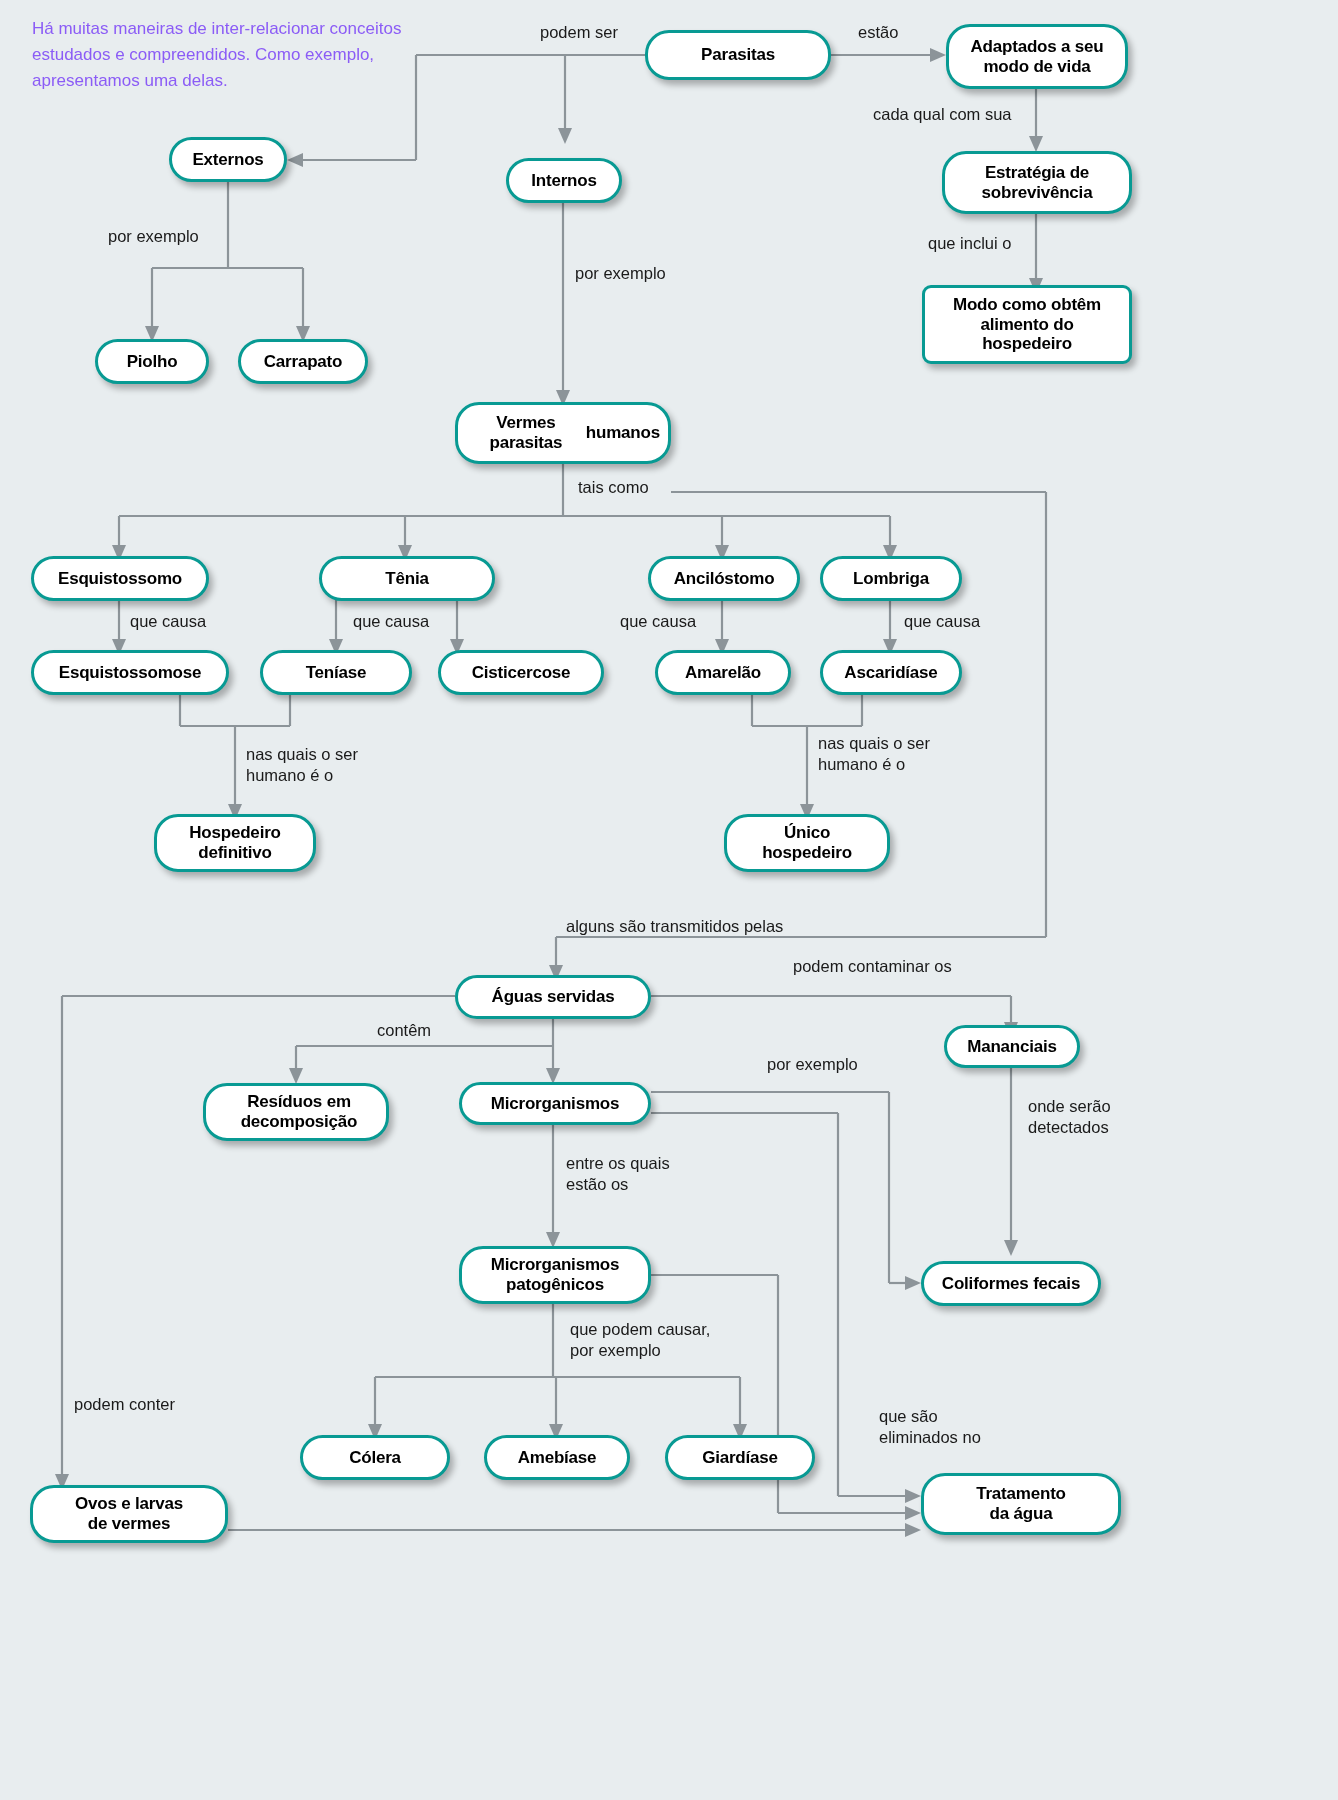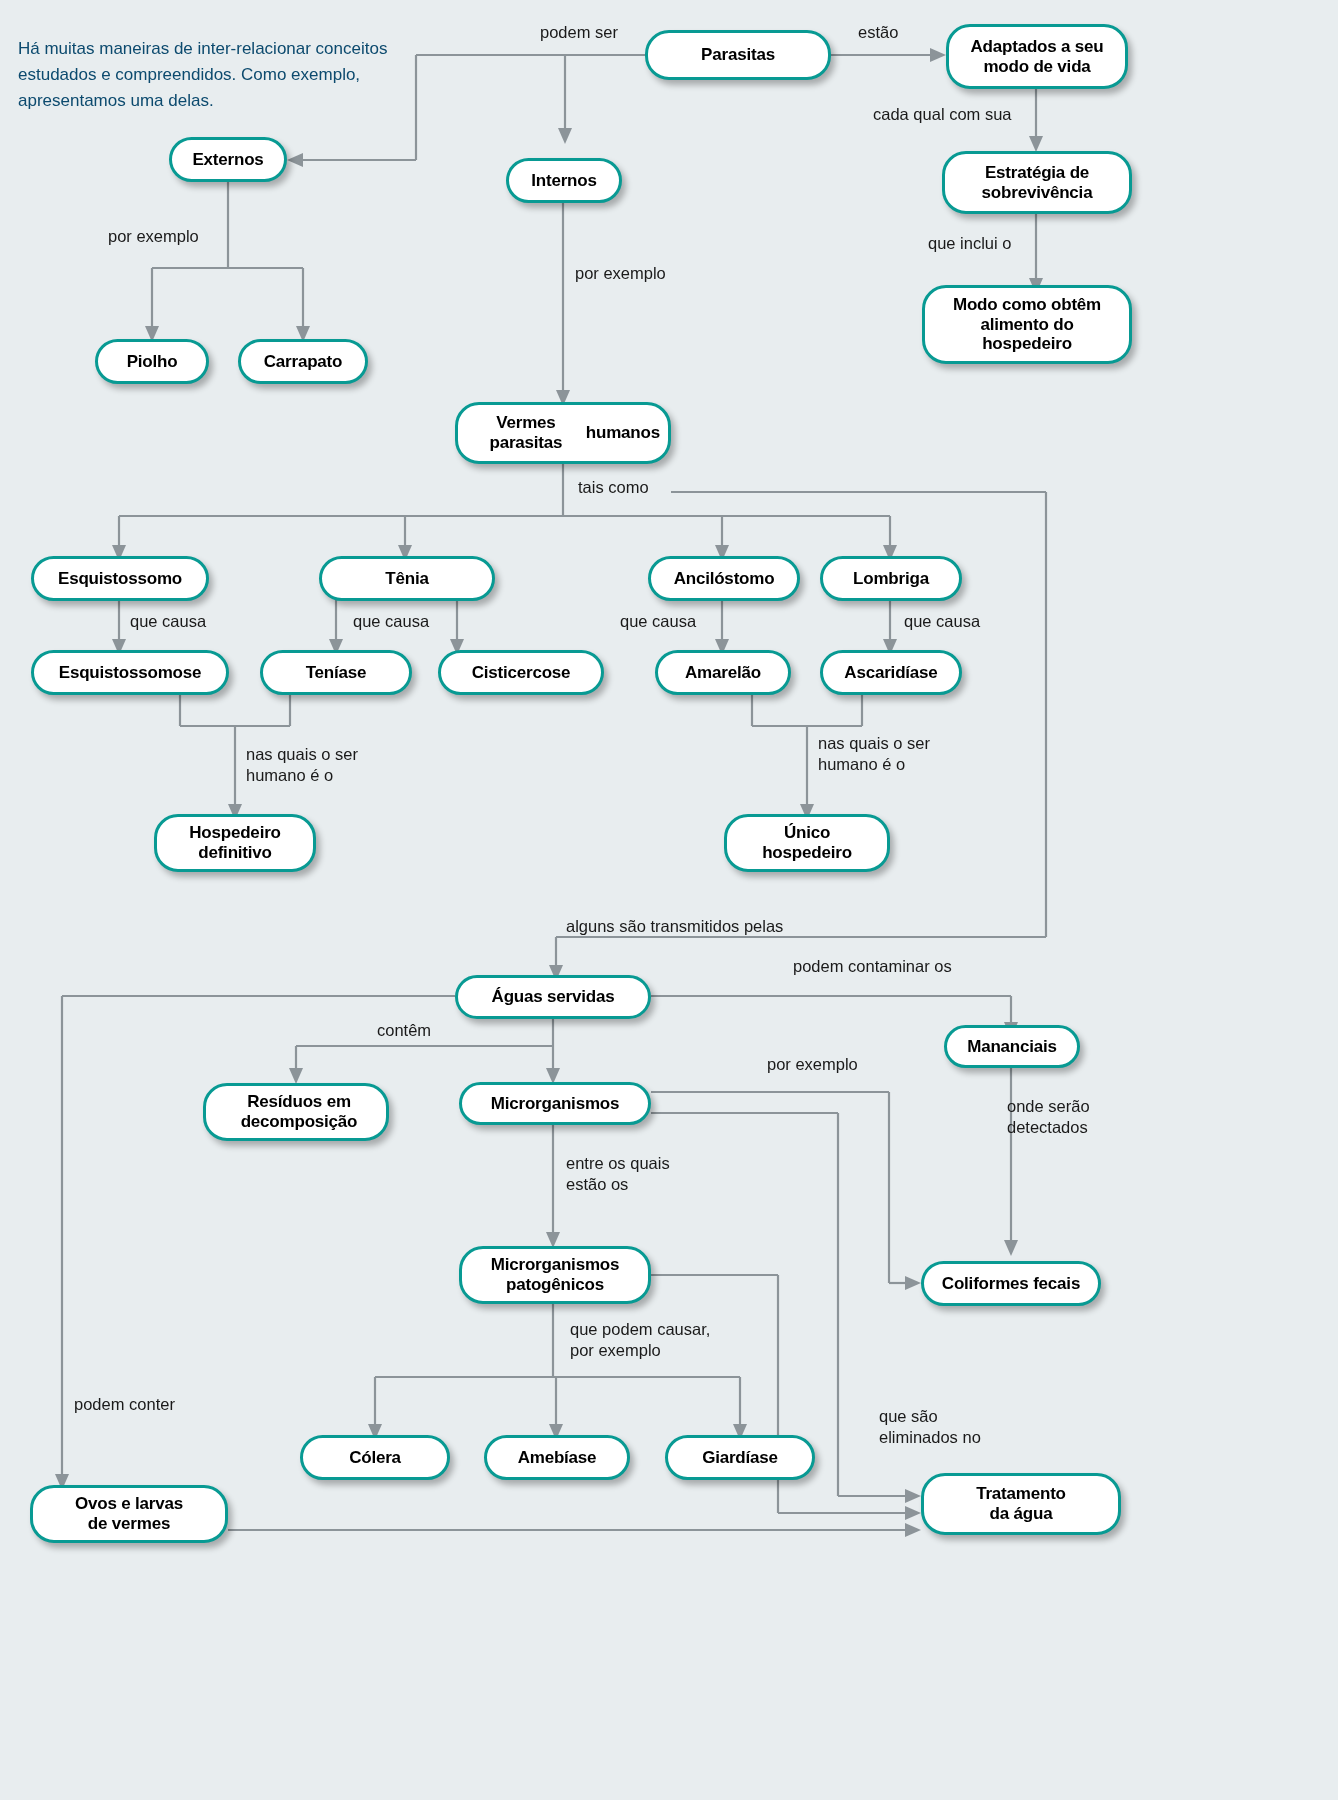--- a/index.html
+++ b/index.html
@@ -6,24 +6,23 @@
   body{
     width:1338px;height:1800px;
     background:#e8edef;
     font-family:"Liberation Sans", sans-serif;
     overflow:hidden;
   }
   #stage{position:relative;width:1338px;height:1800px;}
 
   
   #intro{
-    position:absolute;left:18px;top:16px;width:400px;
-    font-size:17px;line-height:1.52;color:#0c4a6e;
+    position:absolute;left:32px;top:16px;width:400px;
+    font-size:17px;line-height:1.52;color:#8b5cf6;
     font-family:"Liberation Sans", sans-serif;
-    margin-top:20px;
   }
 
   
   .node{
     position:absolute;
     box-sizing:border-box;
     background:#ffffff;
     border:3px solid #089a93;
     border-radius:24px;
     display:flex;align-items:center;justify-content:center;
@@ -192,21 +191,21 @@
   <div class="node" style="left:946px;top:24px;width:182px;height:65px;flex-direction:column;">
     <span>Adaptados a seu</span>
     <span>modo de vida</span>
   </div>
 
   <div class="node" style="left:942px;top:151px;width:190px;height:63px;flex-direction:column;">
     <span>Estratégia de</span>
     <span>sobrevivência</span>
   </div>
 
-  <div class="node" style="left:922px;top:285px;width:210px;height:79px;flex-direction:column;">
+  <div class="node" style="left:922px;top:285px;width:210px;height:79px;flex-direction:column;border-radius:9px;">
     <span>Modo como obtêm</span>
     <span>alimento do</span>
     <span>hospedeiro</span>
   </div>
 
   <div class="node" style="left:169px;top:137px;width:118px;height:45px;">
     <span>Externos</span>
   </div>
 
   <div class="node" style="left:506px;top:137px;width:116px;height:45px;margin-top:21px;">
@@ -332,21 +331,21 @@
   <div class="lbl" style="left:620px;top:611px;">que causa</div>
   <div class="lbl" style="left:904px;top:611px;">que causa</div>
   <div class="lbl" style="left:246px;top:744px;">nas quais o ser
 humano é o</div>
   <div class="lbl" style="left:818px;top:733px;">nas quais o ser
 humano é o</div>
   <div class="lbl" style="left:566px;top:916px;">alguns são transmitidos pelas</div>
   <div class="lbl" style="left:793px;top:956px;">podem contaminar os</div>
   <div class="lbl" style="left:377px;top:1020px;">contêm</div>
   <div class="lbl" style="left:767px;top:1054px;">por exemplo</div>
-  <div class="lbl" style="left:1007px;top:1096px;">onde serão
+  <div class="lbl" style="left:1028px;top:1096px;">onde serão
 detectados</div>
   <div class="lbl" style="left:566px;top:1153px;">entre os quais
 estão os</div>
   <div class="lbl" style="left:570px;top:1319px;">que podem causar,
 por exemplo</div>
   <div class="lbl" style="left:74px;top:1394px;">podem conter</div>
   <div class="lbl" style="left:879px;top:1406px;">que são
 eliminados no</div>
 
 </div>

